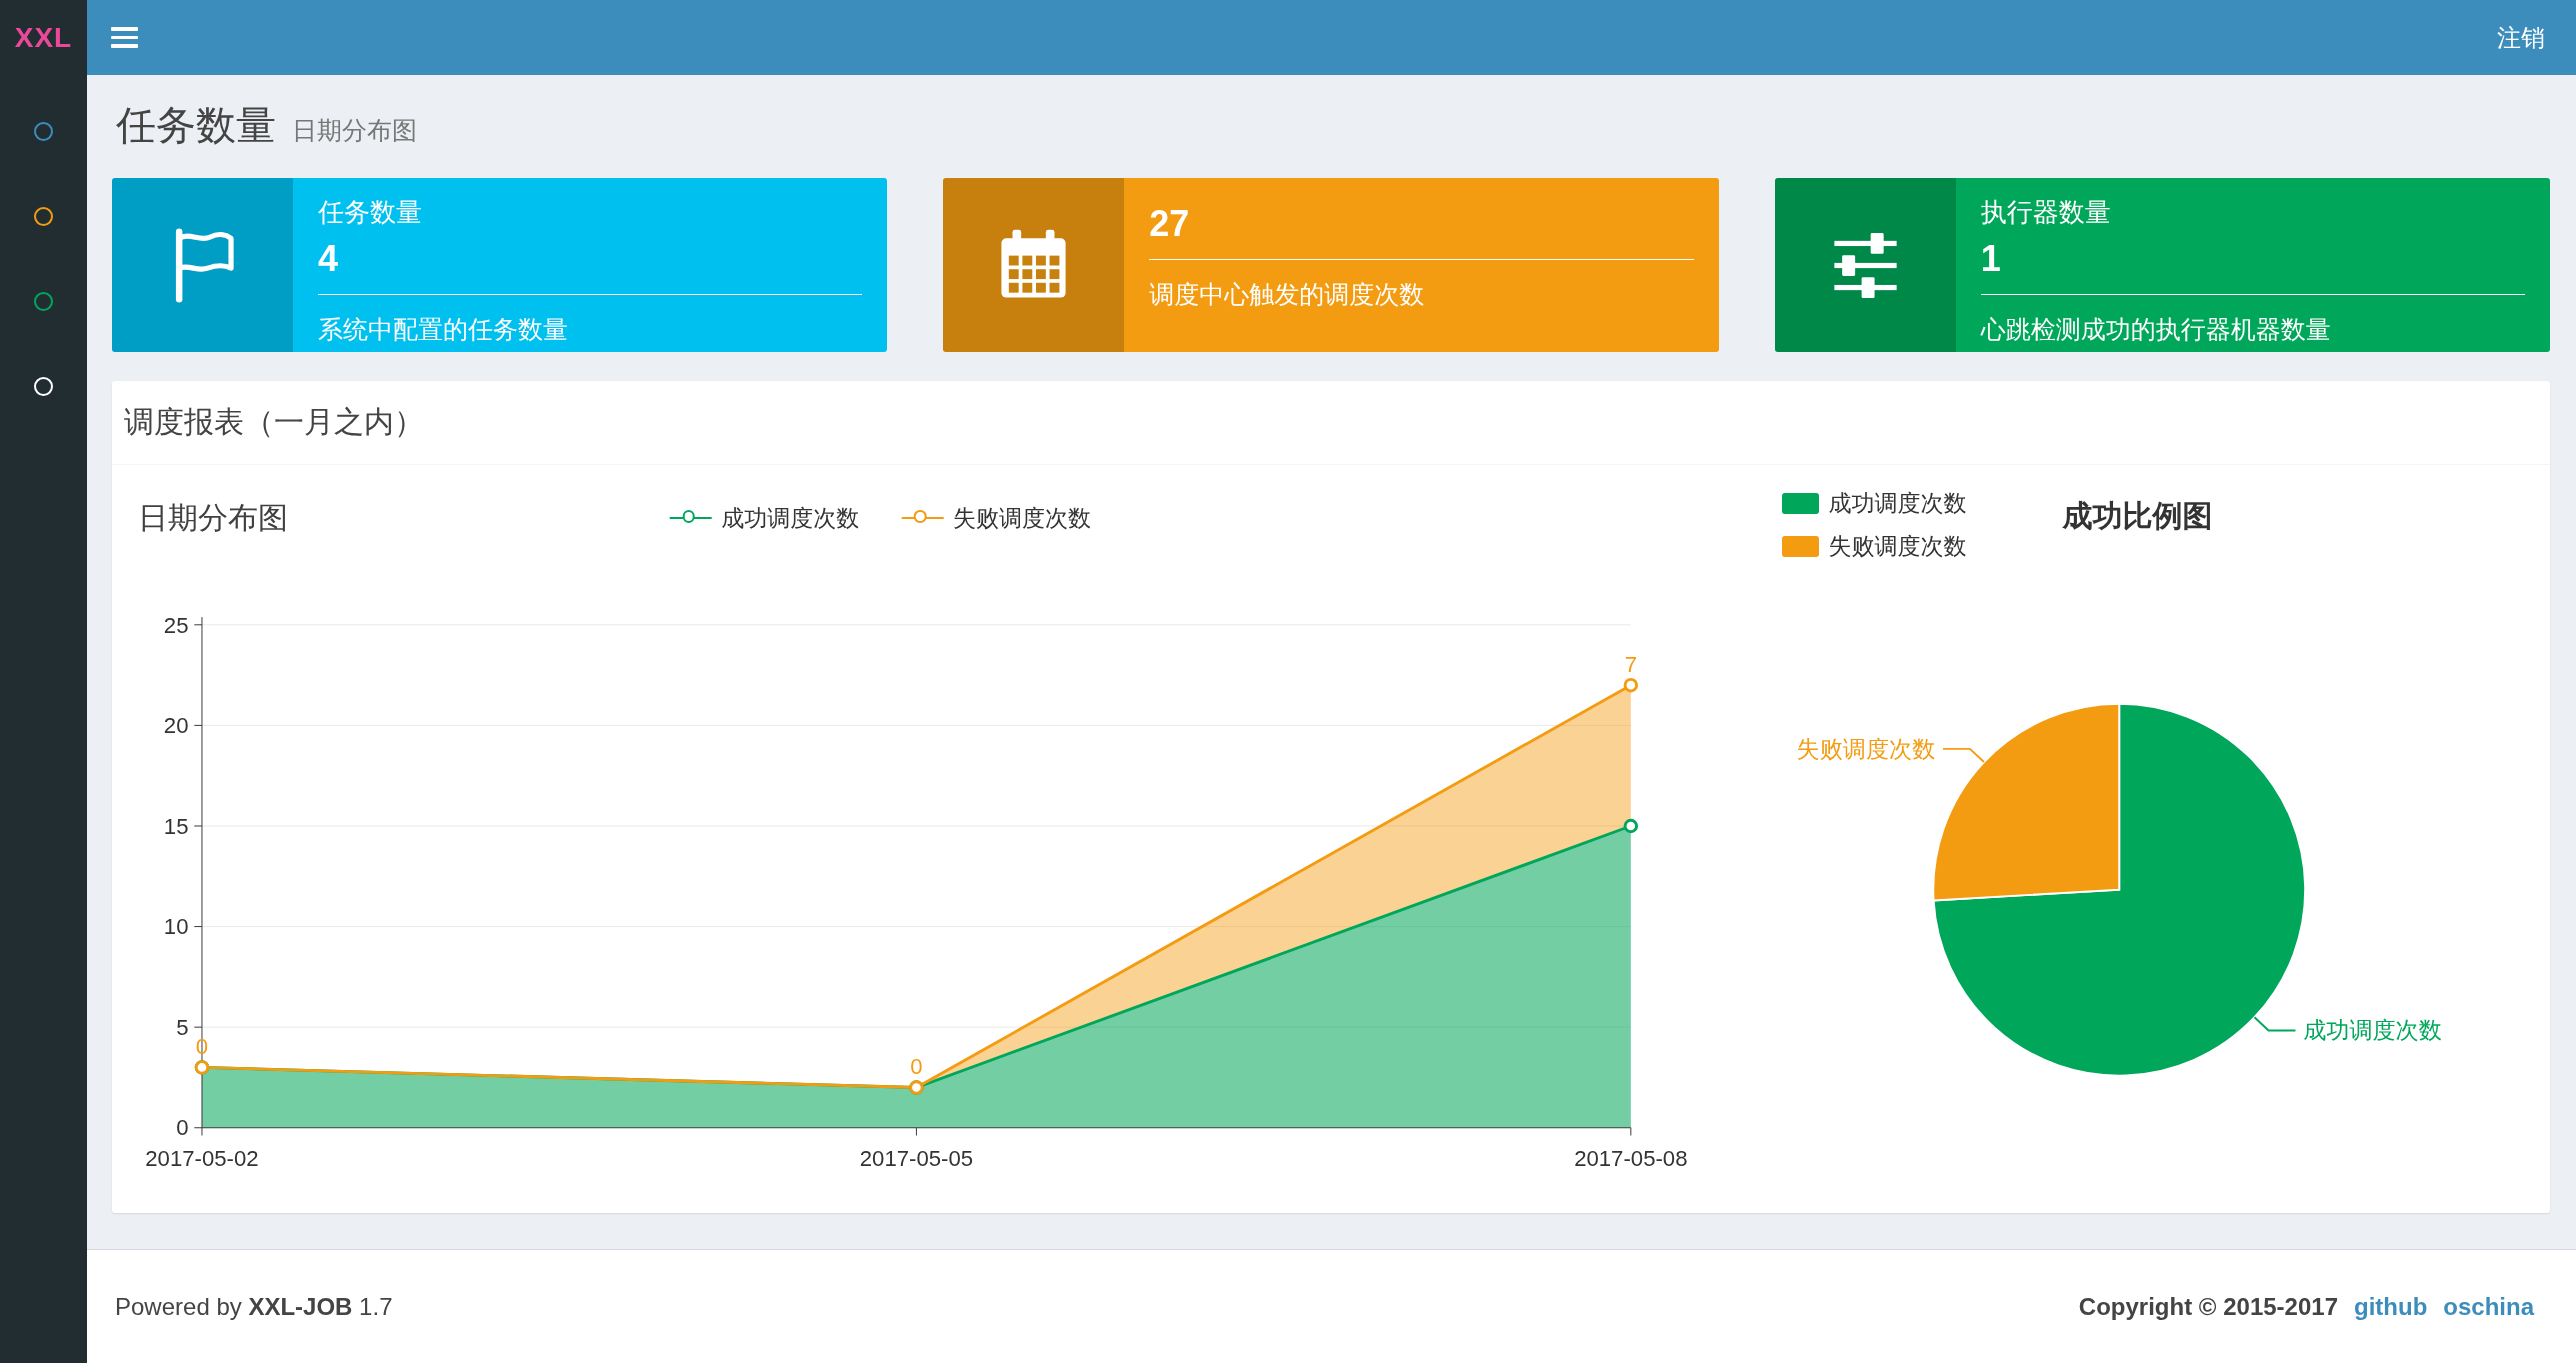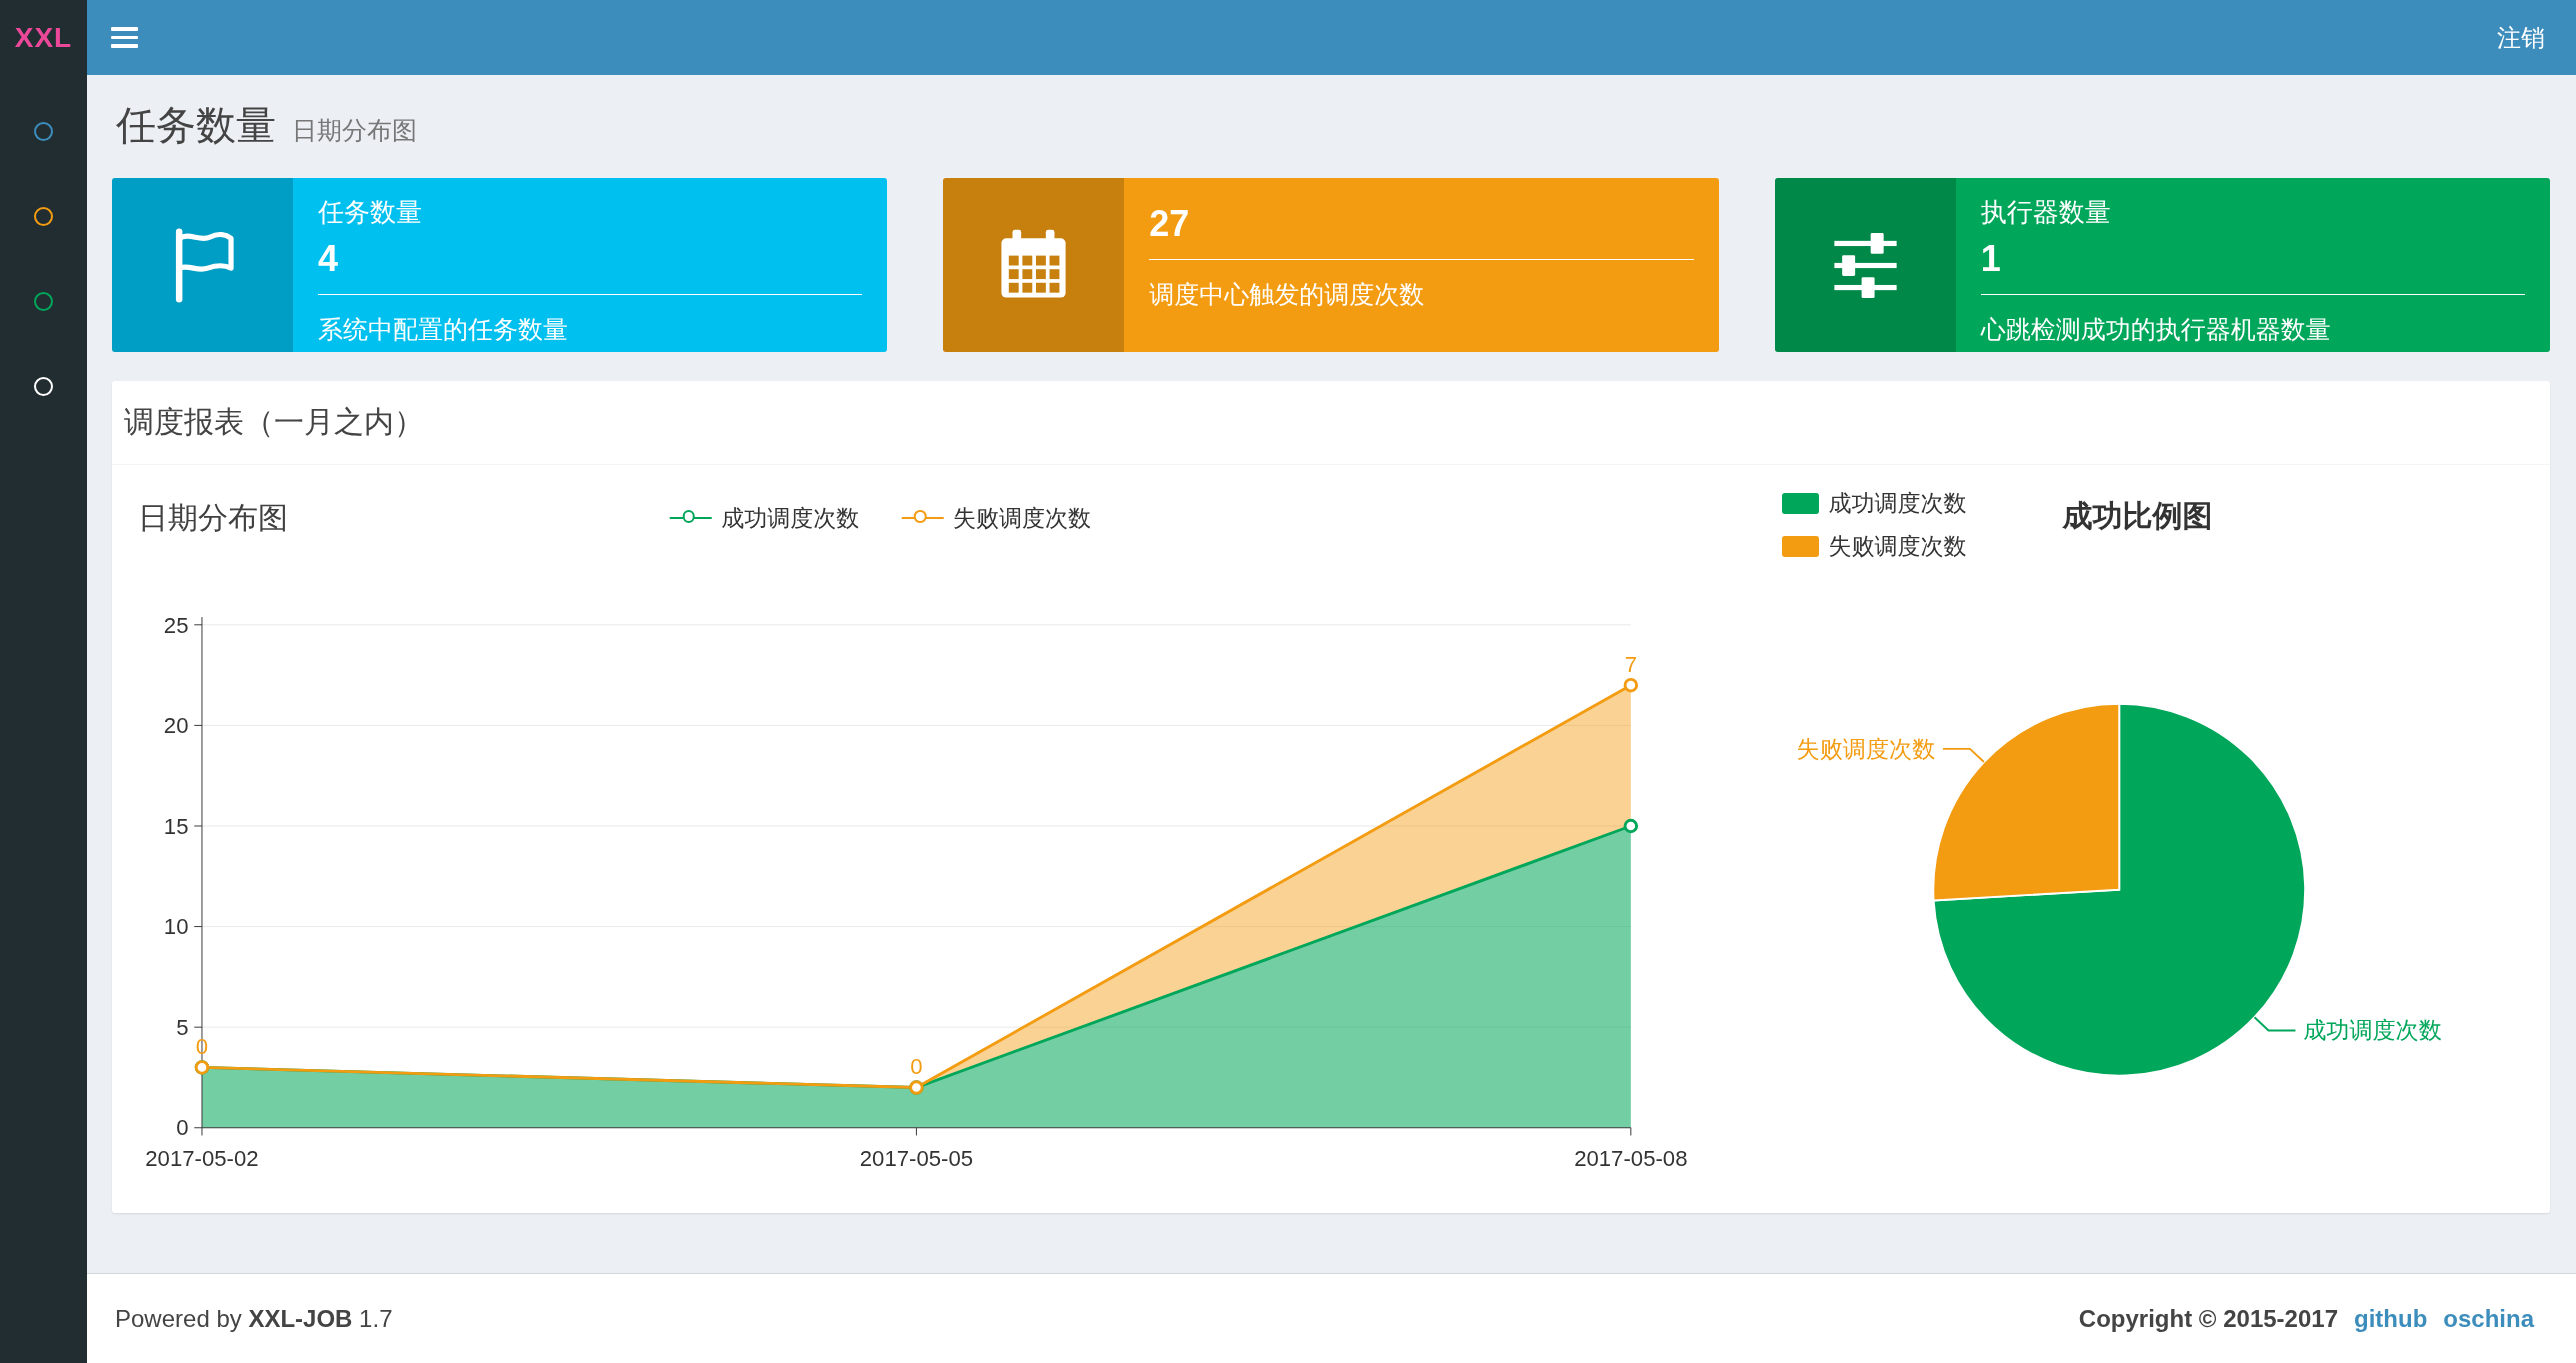--- a/index.html
+++ b/index.html
@@ -56,21 +56,21 @@
   .pl-item { display:flex; align-items:center; cursor:pointer; }
   .swatch { width:37px; height:21px; border-radius:2.9px; background:#ccc; }
   .pl-text { font-size:23px; color:#333; margin-left:9.6px; }
   .pie-title { font-size:30px; font-weight:bold; color:#333; margin-left:96px; margin-top:7.7px; }
 
   svg text { font-family:"Liberation Sans","DejaVu Sans",sans-serif; }
   #line-chart { display:block; margin-top:19px; }
   #pie-chart { display:block; margin-top:29px; }
 
   
-  .footer { position:absolute; left:87px; right:0; bottom:0; height:90px; background:#fff; border-top:1px solid #d2d6de; display:flex; align-items:center; padding:0 42px 0 28px; font-size:24px; color:#444; }
+  .footer { position:absolute; left:87px; right:0; bottom:0; height:114px; background:#fff; border-top:1px solid #d2d6de; display:flex; align-items:center; padding:0 42px 0 28px; font-size:24px; color:#444; }
   .footer .right { margin-left:auto; display:flex; align-items:center; gap:16px; }
   .footer a { color:#3c8dbc; font-weight:bold; text-decoration:none; cursor:pointer; }
 </style>
 </head>
 <body>
 
 <header class="navbar">
   <div class="logo">XXL</div>
   <div class="toggle">
     <span class="bars">

